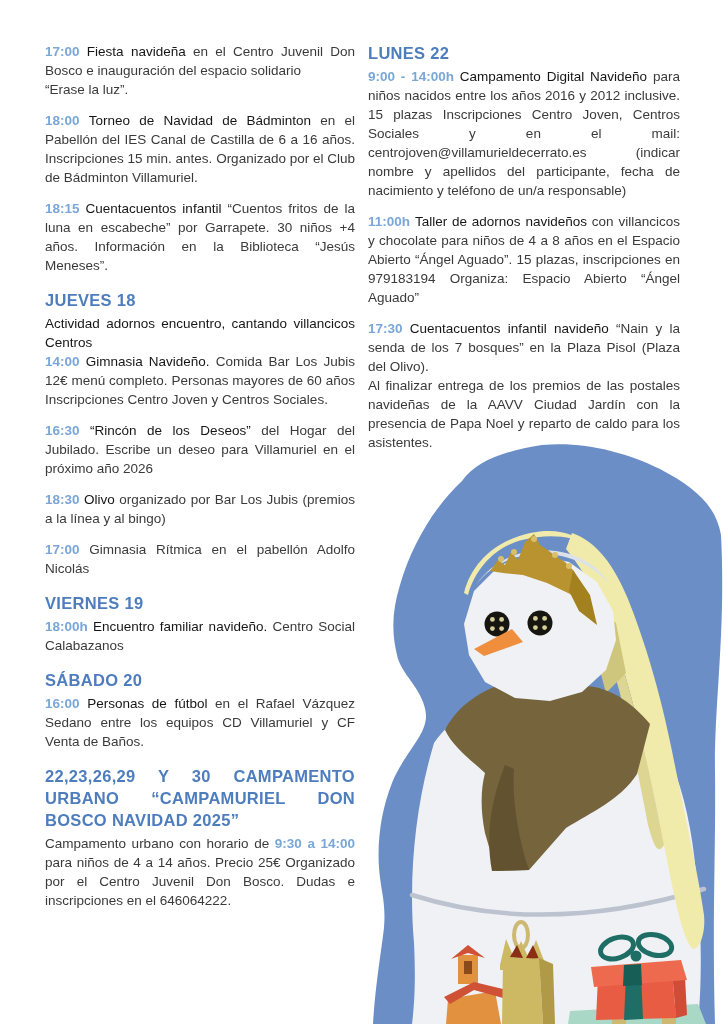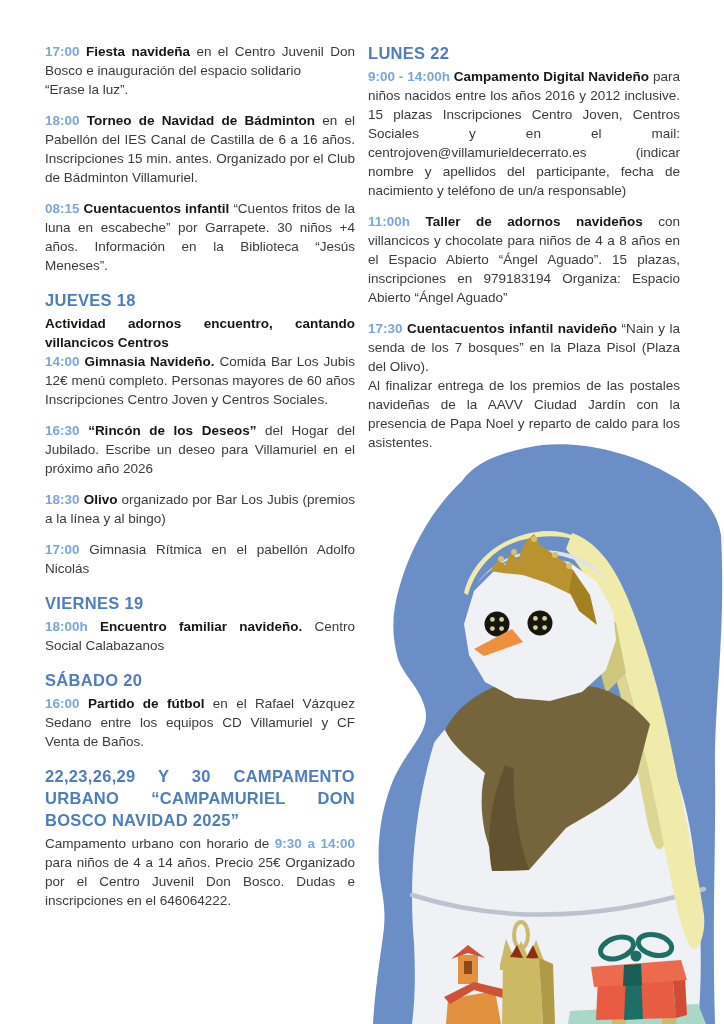--- a/index.html
+++ b/index.html
@@ -25,21 +25,21 @@
   .block.heading{
     color:var(--heading-blue,#4e7dbe);
     font-weight:bold;
     font-size:16.5px;line-height:22px;
     letter-spacing:.3px;
     margin:14px 0 3px 0;
   }
   .col .block:first-child{margin-top:0;}
   .block.intro{margin-bottom:0;font-weight:bold;color:var(--bold-text,#161616);}
   .seg-time{color:var(--time-blue,#7aa6d8);font-weight:bold;}
-  .seg-bold{color:var(--bold-text,#161616);font-weight:bold;}
+  .seg-bold{color:var(--bold-text,#161616);font-weight:normal;}
   .seg-normal{color:var(--body-text,#3a3a3a);}
   .illustration{
     position:absolute;left:364px;top:443px;width:360px;height:581px;
   }
   
   .f-blob{fill:var(--blob-blue);}
   .f-snow{fill:var(--snow-white);}
   .f-headshade{fill:var(--head-shade);}
   .s-crease{stroke:var(--snow-shade);stroke-width:4.5;fill:none;stroke-linecap:round;}
   .f-veil{fill:var(--veil-cream);}
@@ -71,31 +71,31 @@
 </style>
 </head>
 <body>
 
 <div class="page">
 
   <div id="left-column" class="col col-left">
       <p class="block event"><span class="seg-time">17:00 </span><span class="seg-bold">Fiesta navideña </span><span class="seg-normal">en el Centro Juvenil Don Bosco e inauguración del espacio solidario
 “Erase la luz”.</span></p>
       <p class="block event"><span class="seg-time">18:00 </span><span class="seg-bold">Torneo de Navidad de Bádminton </span><span class="seg-normal">en el Pabellón del IES Canal de Castilla de 6 a 16 años. Inscripciones 15 min. antes. Organizado por el Club de Bádminton Villamuriel.</span></p>
-      <p class="block event"><span class="seg-time">08:15 </span><span class="seg-bold">Cuentacuentos infantil </span><span class="seg-normal">“Cuentos fritos de la luna en escabeche” por Garrapete. 30 niños +4 años. Información en la Biblioteca “Jesús Meneses”.</span></p>
+      <p class="block event"><span class="seg-time">18:15 </span><span class="seg-bold">Cuentacuentos infantil </span><span class="seg-normal">“Cuentos fritos de la luna en escabeche” por Garrapete. 30 niños +4 años. Información en la Biblioteca “Jesús Meneses”.</span></p>
       <p class="block heading">JUEVES 18</p>
       <p class="block intro"><span class="seg-bold">Actividad adornos encuentro, cantando villancicos Centros</span></p>
       <p class="block event"><span class="seg-time">14:00 </span><span class="seg-bold">Gimnasia Navideño. </span><span class="seg-normal">Comida Bar Los Jubis 12€ menú completo. Personas mayores de 60 años Inscripciones Centro Joven y Centros Sociales.</span></p>
       <p class="block event"><span class="seg-time">16:30 </span><span class="seg-bold">“Rincón de los Deseos” </span><span class="seg-normal">del Hogar del Jubilado. Escribe un deseo para Villamuriel en el próximo año 2026</span></p>
       <p class="block event"><span class="seg-time">18:30 </span><span class="seg-bold">Olivo </span><span class="seg-normal">organizado por Bar Los Jubis (premios a la línea y al bingo)</span></p>
       <p class="block event"><span class="seg-time">17:00 </span><span class="seg-normal">Gimnasia Rítmica en el pabellón Adolfo Nicolás</span></p>
       <p class="block heading">VIERNES 19</p>
       <p class="block event"><span class="seg-time">18:00h </span><span class="seg-bold">Encuentro familiar navideño. </span><span class="seg-normal">Centro Social Calabazanos</span></p>
       <p class="block heading">SÁBADO 20</p>
-      <p class="block event"><span class="seg-time">16:00 </span><span class="seg-bold">Partido de fútbol </span><span class="seg-normal">en el Rafael Vázquez Sedano entre los equipos CD Villamuriel y CF Venta de Baños.</span></p>
+      <p class="block event"><span class="seg-time">16:00 </span><span class="seg-bold">Personas de fútbol </span><span class="seg-normal">en el Rafael Vázquez Sedano entre los equipos CD Villamuriel y CF Venta de Baños.</span></p>
       <p class="block heading">22,23,26,29 Y 30 CAMPAMENTO URBANO “CAMPAMURIEL DON BOSCO NAVIDAD 2025”</p>
       <p class="block event"><span class="seg-normal">Campamento urbano con horario de </span><span class="seg-time">9:30 a 14:00</span><span class="seg-normal"> para niños de 4 a 14 años. Precio 25€ Organizado por el Centro Juvenil Don Bosco. Dudas e inscripciones en el 646064222.</span></p>
     </div>
   <div id="right-column" class="col col-right">
       <p class="block heading">LUNES 22</p>
       <p class="block event"><span class="seg-time">9:00 - 14:00h </span><span class="seg-bold">Campamento Digital Navideño </span><span class="seg-normal">para niños nacidos entre los años 2016 y 2012 inclusive. 15 plazas Inscripciones Centro Joven, Centros Sociales y en el mail: centrojoven@villamurieldecerrato.es (indicar nombre y apellidos del participante, fecha de nacimiento y teléfono de un/a responsable)</span></p>
       <p class="block event"><span class="seg-time">11:00h </span><span class="seg-bold">Taller de adornos navideños </span><span class="seg-normal">con villancicos y chocolate para niños de 4 a 8 años en el Espacio Abierto “Ángel Aguado”. 15 plazas, inscripciones en 979183194 Organiza: Espacio Abierto “Ángel Aguado”</span></p>
       <p class="block event"><span class="seg-time">17:30 </span><span class="seg-bold">Cuentacuentos infantil navideño </span><span class="seg-normal">“Nain y la senda de los 7 bosques” en la Plaza Pisol (Plaza del Olivo).
 Al finalizar entrega de los premios de las postales navideñas de la AAVV Ciudad Jardín con la presencia de Papa Noel y reparto de caldo para los asistentes.</span></p>
     </div>

